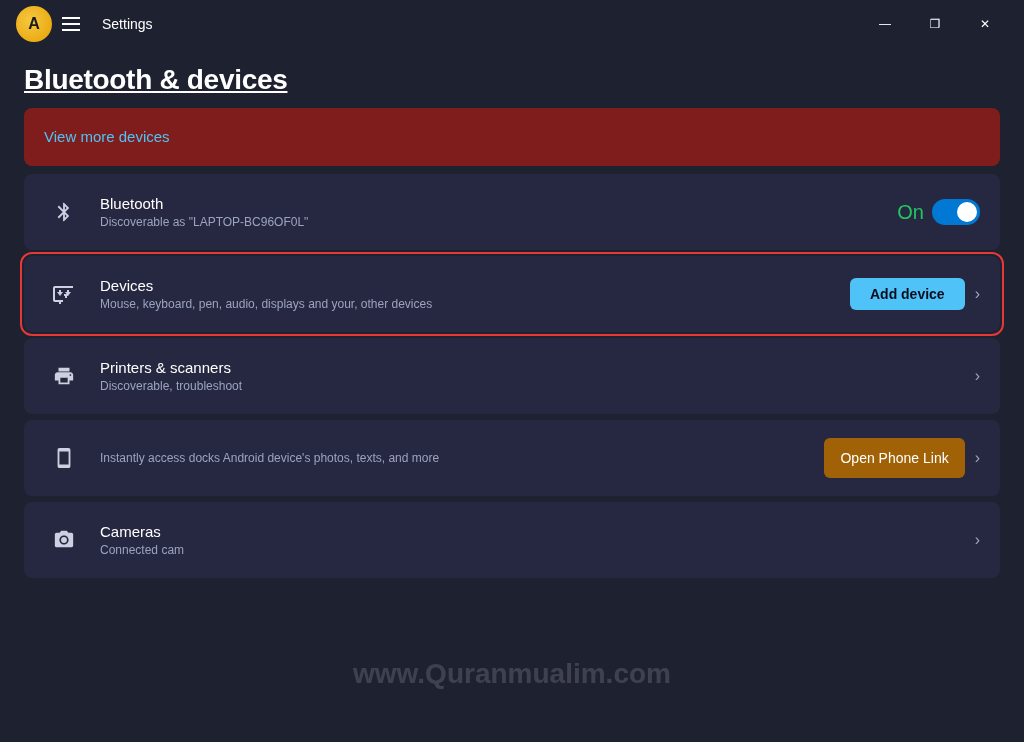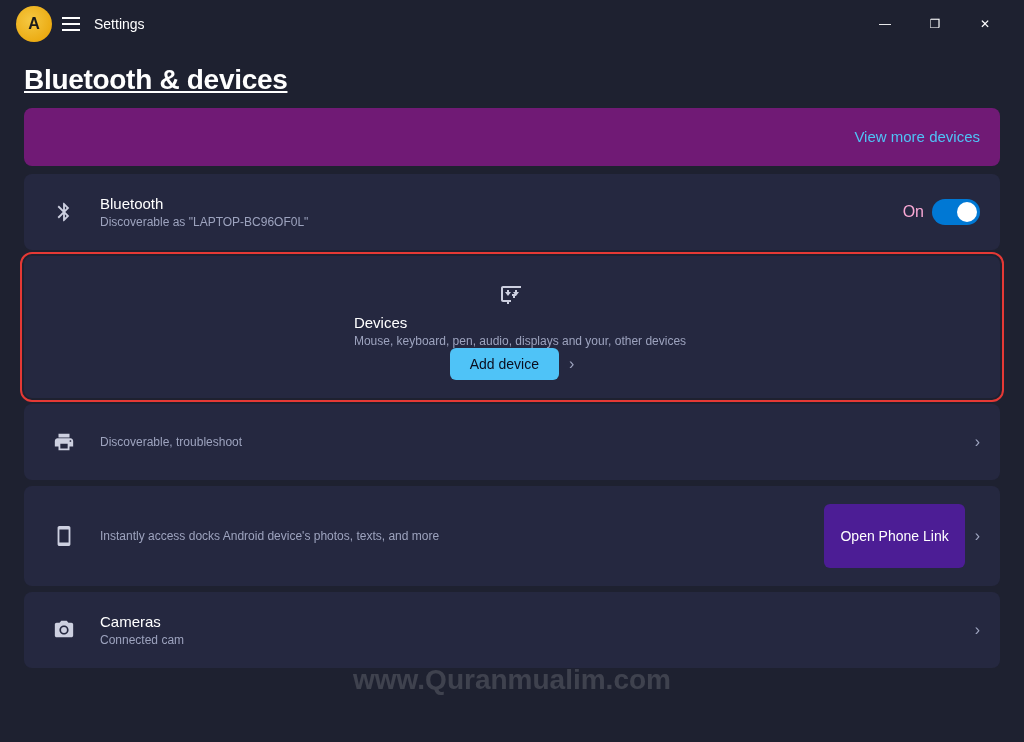--- a/index.html
+++ b/index.html
@@ -53,21 +53,21 @@
     .hamburger-icon span {
       width: 18px;
       height: 2px;
       background: #ffffff;
       display: block;
     }
 
     .title-bar-title {
       font-size: 14px;
       color: #ffffff;
-      margin-left: 4px;
+      margin-left: 12px;
     }
 
     .title-bar-controls {
       margin-left: auto;
       display: flex;
       align-items: center;
       gap: 4px;
     }
 
     .title-btn {
@@ -92,24 +92,24 @@
     .page-title {
       font-size: 28px;
       font-weight: 600;
       color: #ffffff;
       letter-spacing: -0.3px;
     }
 
     
     .view-more-banner {
       margin: 0 24px 8px 24px;
-      background-color: #701a75;
+      background-color: #7f1d1d;
       border-radius: 8px;
       padding: 20px;
-      text-align: right;
+      text-align: left;
       cursor: pointer;
     }
 
     .view-more-text {
       font-size: 15px;
       color: #4fc3f7;
       font-weight: 400;
     }
 
     
@@ -165,22 +165,22 @@
     }
 
     
     .toggle-container {
       display: flex;
       align-items: center;
       gap: 8px;
     }
 
     .toggle-label {
-      font-size: 16px;
-      color: #f9a8d4;
+      font-size: 20px;
+      color: #22c55e;
     }
 
     .toggle {
       width: 48px;
       height: 26px;
       background-color: #0078d4;
       border-radius: 13px;
       position: relative;
       cursor: pointer;
       flex-shrink: 0;
@@ -205,49 +205,48 @@
     }
 
     
     .add-device-btn {
       background-color: #4fc3f7;
       color: #0a0e1f;
       border: none;
       border-radius: 6px;
       padding: 8px 20px;
       font-size: 14px;
-      font-weight: 400;
+      font-weight: 700;
       cursor: pointer;
       white-space: nowrap;
     }
 
     
     .devices-item-highlight {
       outline: 2.5px solid #e53935;
       outline-offset: 2px;
-      flex-direction: column;
     }
 
     
     .open-phone-btn {
-      background-color: #4c1d95;
+      background-color: #a16207;
       color: #ffffff;
       border: none;
       border-radius: 6px;
-      padding: 24px 16px;
+      padding: 12px 16px;
       font-size: 14px;
       font-weight: 500;
       cursor: pointer;
       white-space: nowrap;
     }
 
     
     .watermark {
       position: absolute;
-      bottom: 46px;
+      bottom: 52px;
       left: 50%;
       transform: translateX(-50%);
       font-size: 28px;
       font-weight: 700;
       color: rgba(255,255,255,0.15);
       white-space: nowrap;
       pointer-events: none;
       user-select: none;
     }
 
@@ -320,20 +319,21 @@
     </div>
   </div>
 
   <div class="settings-item">
     <div class="item-icon">
       <svg width="22" height="22" viewBox="0 0 24 24" xmlns="http://www.w3.org/2000/svg">
         <path d="M19 8H5c-1.66 0-3 1.34-3 3v6h4v4h12v-4h4v-6c0-1.66-1.34-3-3-3zm-3 11H8v-5h8v5zm3-7c-.55 0-1-.45-1-1s.45-1 1-1 1 .45 1 1-.45 1-1 1zm-1-9H6v4h12V3z" fill="#cdd0e0"></path>
       </svg>
     </div>
     <div class="item-content">
+      <div class="item-title">Printers &amp; scanners</div>
       <div class="item-subtitle">Discoverable, troubleshoot</div>
     </div>
     <div class="item-right">
       <span class="chevron">›</span>
     </div>
   </div>
 
   <div class="settings-item">
     <div class="item-icon">
       <svg width="22" height="22" viewBox="0 0 24 24" xmlns="http://www.w3.org/2000/svg">

